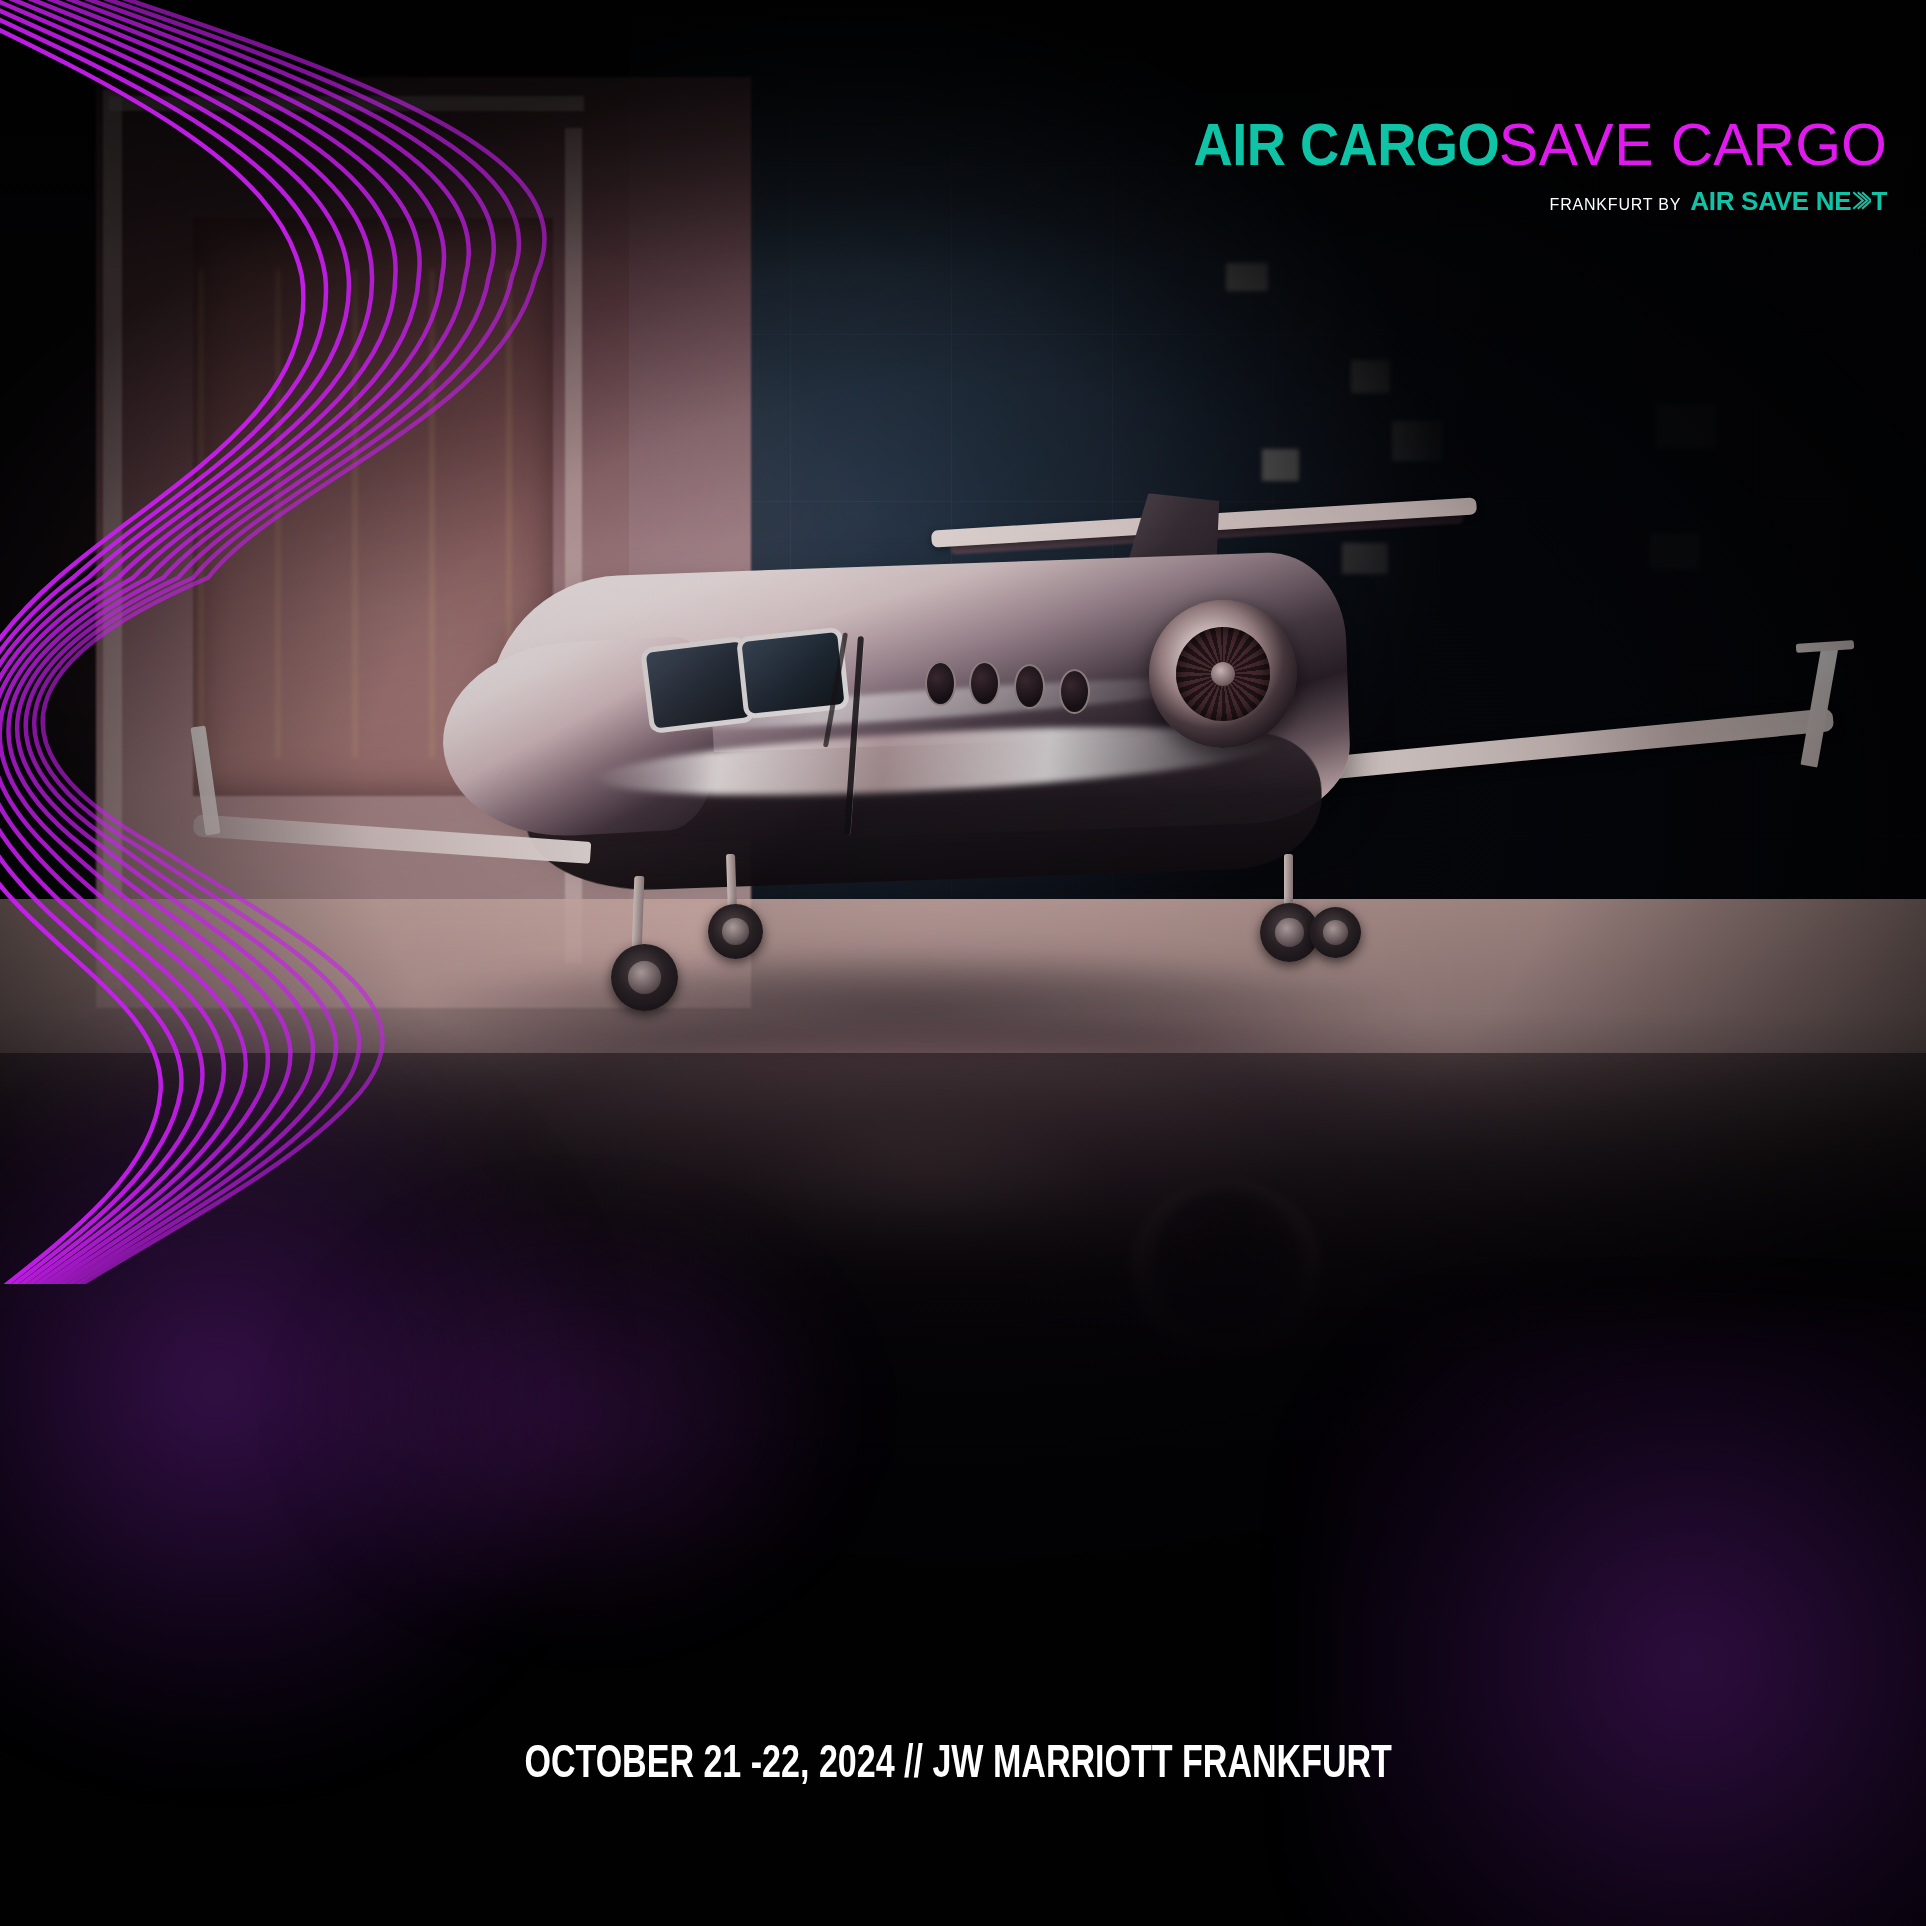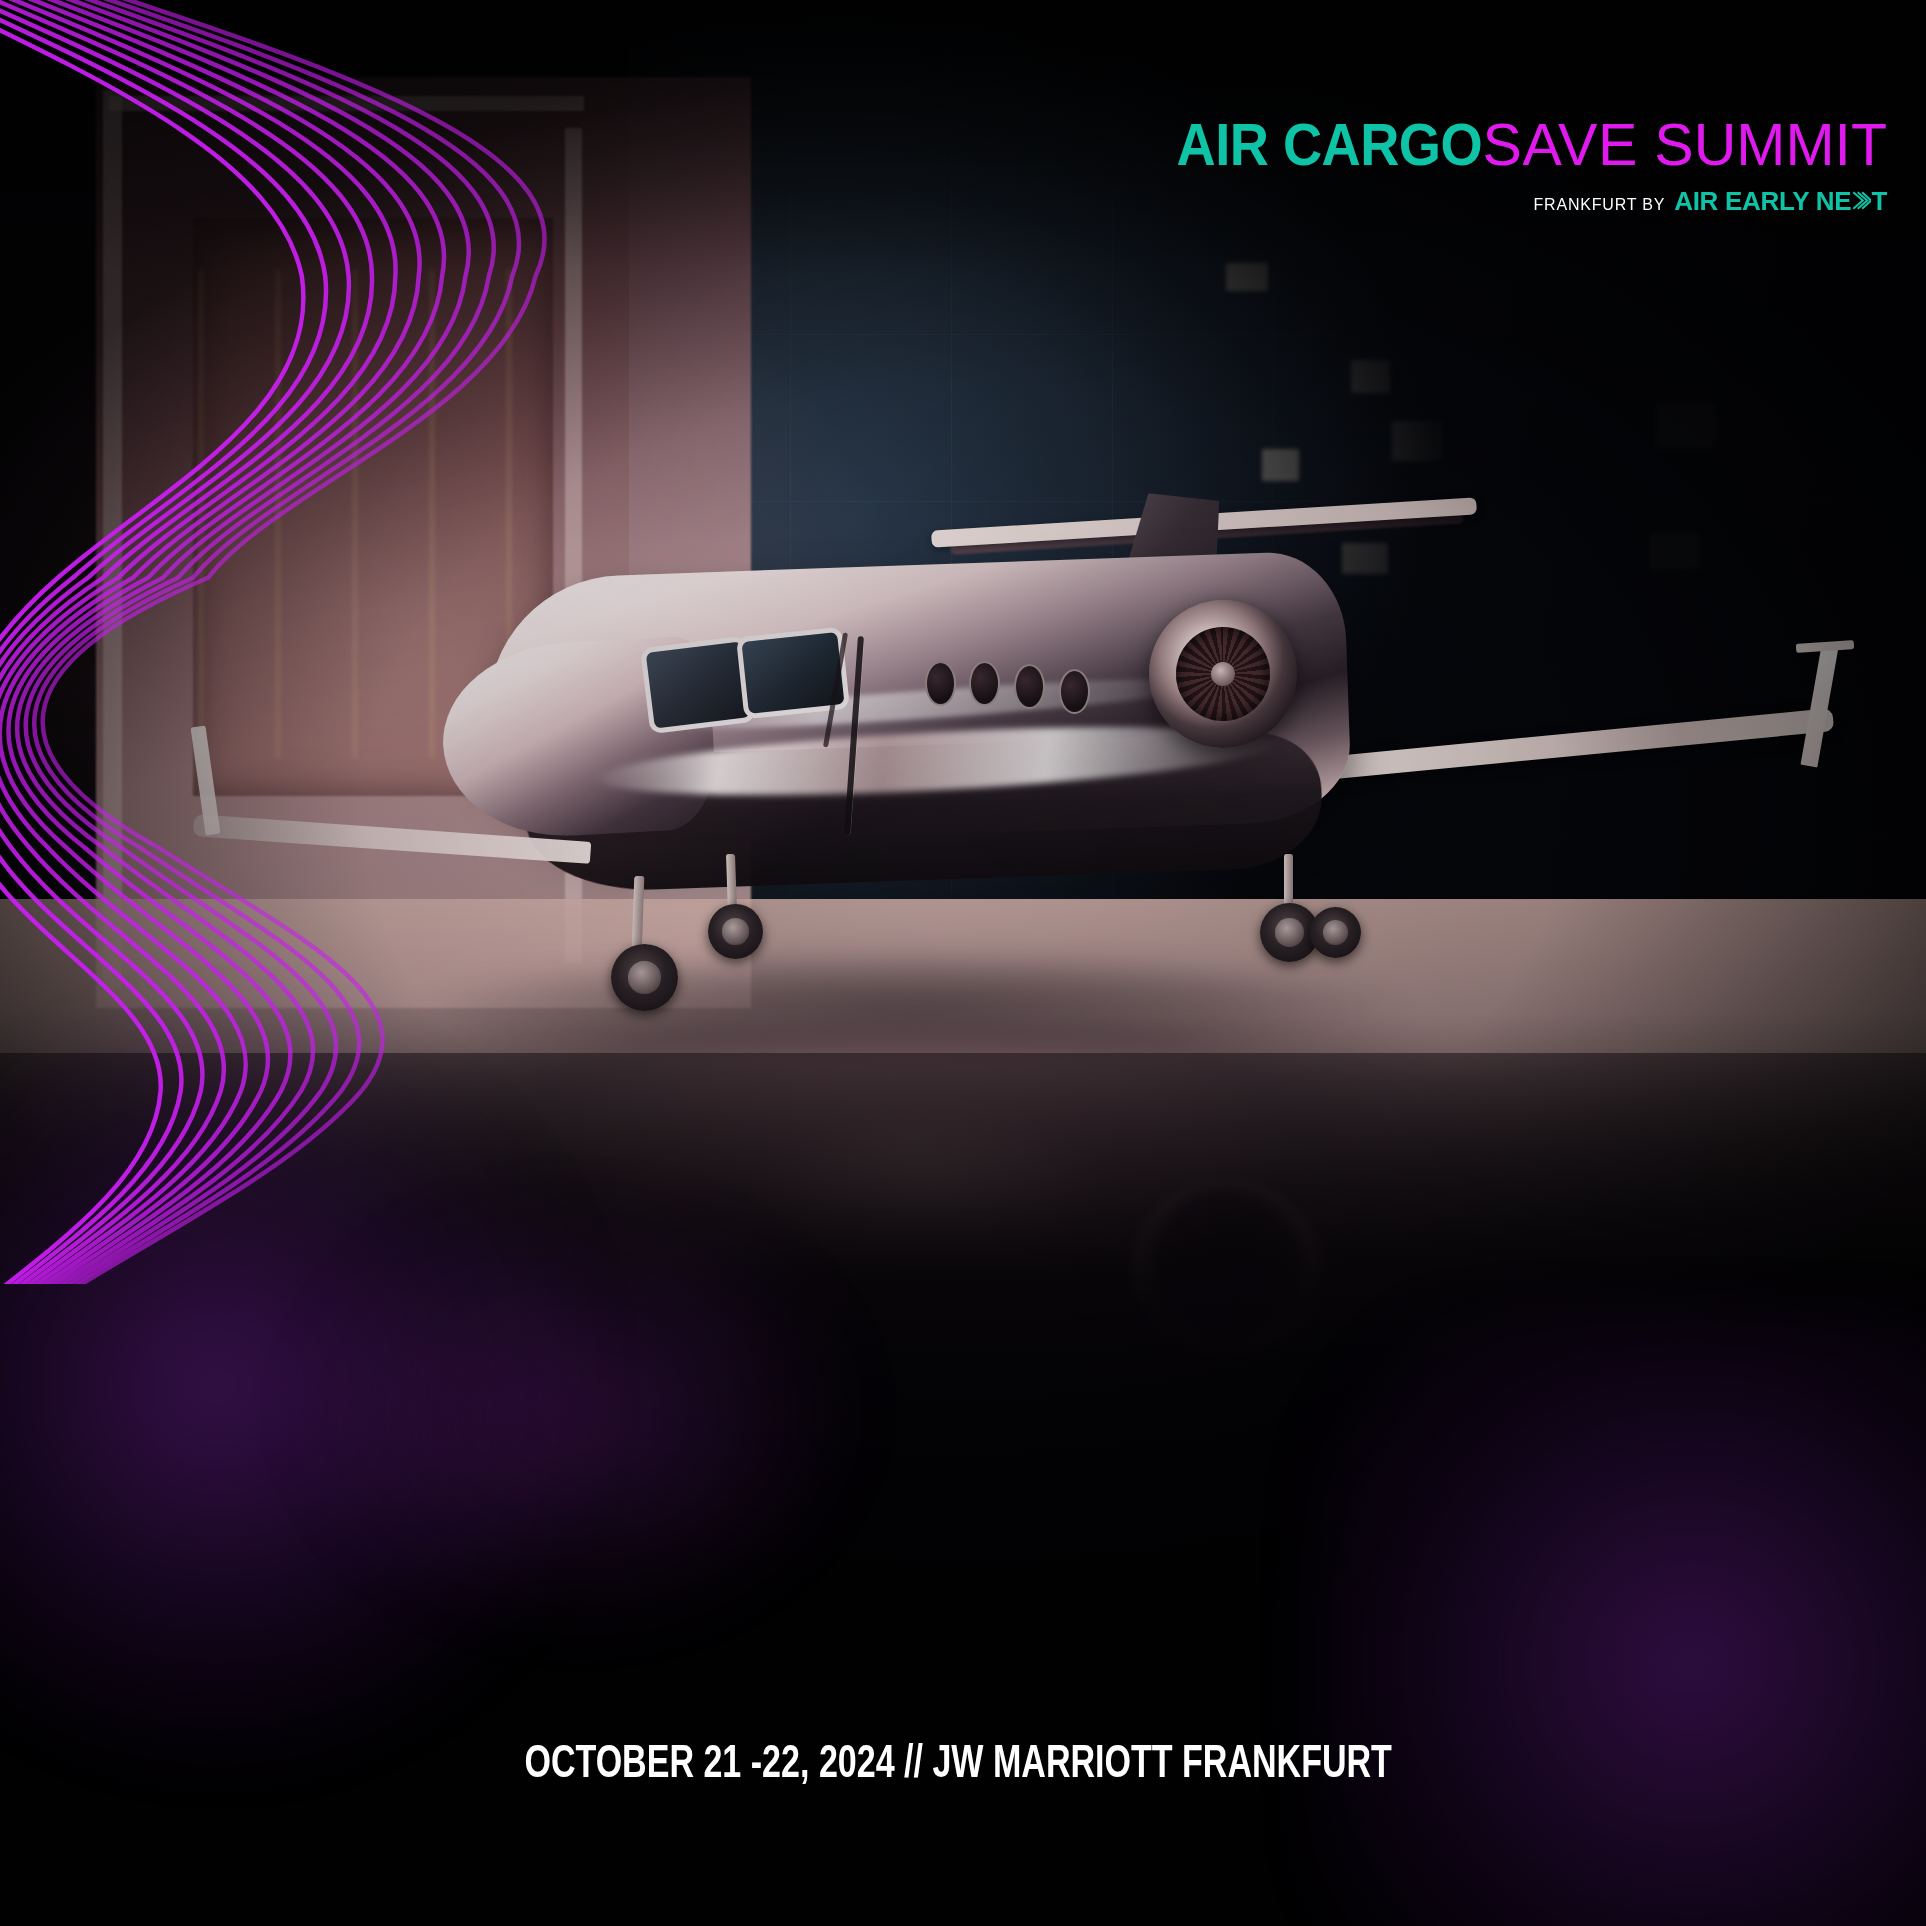--- a/index.html
+++ b/index.html
@@ -640,26 +640,26 @@
         <path d="M -50 -40 C 358 120, 677 240, 652 430 C 643 640, 341 760, 207 900 C -37 1040, -58 1180, 103 1320 C 261 1470, 468 1560, 406 1700 C 344 1830, 165 1930, 12 2040" stroke="#c81ef0" stroke-opacity="0.775"></path>
         <path d="M -24 -40 C 399.6 120, 726.4 240, 688.4 430 C 671.6 640, 359.2 760, 230.4 900 C -30.400000000000006 1040, -47.599999999999994 1180, 131.60000000000002 1320 C 305.2 1470, 509.6 1560, 437.2 1700 C 364.8 1830, 178 1930, 22.400000000000006 2040" stroke="#c81ef0" stroke-opacity="0.740"></path>
         <path d="M 2 -40 C 441.2 120, 775.8 240, 724.8 430 C 700.2 640, 377.4 760, 253.8 900 C -23.799999999999997 1040, -37.2 1180, 160.20000000000002 1320 C 349.4 1470, 551.2 1560, 468.4 1700 C 385.6 1830, 191 1930, 32.8 2040" stroke="#c81ef0" stroke-opacity="0.705"></path>
         <path d="M 28 -40 C 482.8 120, 825.2 240, 761.2 430 C 728.8 640, 395.6 760, 277.20000000000005 900 C -17.200000000000003 1040, -26.799999999999997 1180, 188.8 1320 C 393.59999999999997 1470, 592.8 1560, 499.6 1700 C 406.4 1830, 204 1930, 43.2 2040" stroke="#c81ef0" stroke-opacity="0.670"></path>
         <path d="M 54 -40 C 524.4000000000001 120, 874.5999999999999 240, 797.5999999999999 430 C 757.4000000000001 640, 413.79999999999995 760, 300.6 900 C -10.599999999999994 1040, -16.39999999999999 1180, 217.40000000000003 1320 C 437.8 1470, 634.4000000000001 1560, 530.8 1700 C 427.20000000000005 1830, 217 1930, 53.60000000000001 2040" stroke="#c81ef0" stroke-opacity="0.635"></path>
         <path d="M 80 -40 C 566 120, 924 240, 834 430 C 786 640, 432 760, 324 900 C -4 1040, -6 1180, 246 1320 C 482 1470, 676 1560, 562 1700 C 448 1830, 230 1930, 64 2040" stroke="#c81ef0" stroke-opacity="0.600"></path>
       </g>
   </svg>
 
   <div class="logo-lockup">
-    <div class="logo-main"><span class="logo-air-cargo">AIR CARGO</span><span class="logo-tech">SAVE</span><span class="logo-summit"> SUMMIT</span></div>
+    <div class="logo-main"><span class="logo-air-cargo">AIR CARGO</span><span class="logo-tech">SAVE</span><span class="logo-summit"> CARGO</span></div>
 
     <div class="logo-sub">
       <span class="presented-by">FRANKFURT BY</span>
       <span class="acn">
-          <span>AIR EARLY NE</span>
+          <span>AIR SAVE NE</span>
           <span class="acn-x">
           <svg viewBox="0 0 30 30" width="19" height="19" aria-hidden="true">
             <g stroke="#0fc3a6" stroke-width="3.2" fill="none">
               <path d="M2 2 L17 15 L2 28"></path>
               <path d="M9 2 L24 15 L9 28"></path>
               <path d="M16 2 L30 15 L16 28"></path>
             </g>
           </svg>
         </span>
           <span>T</span>

